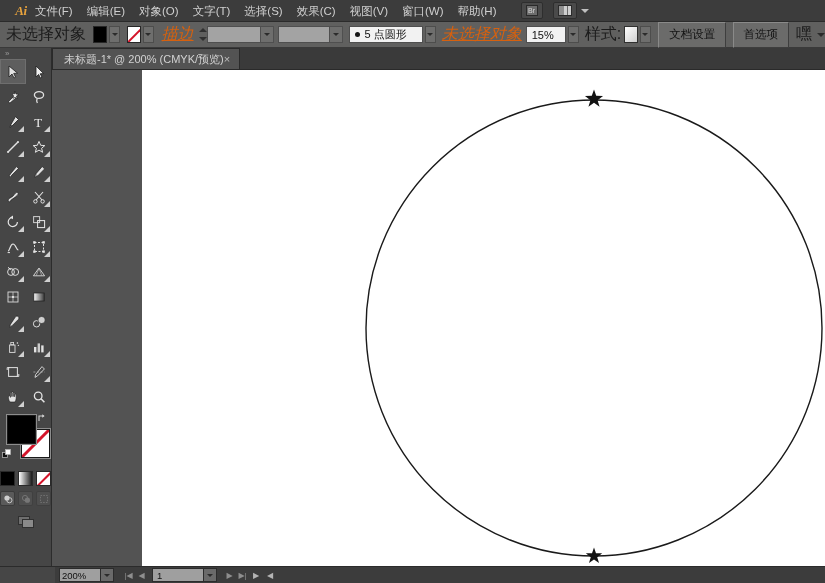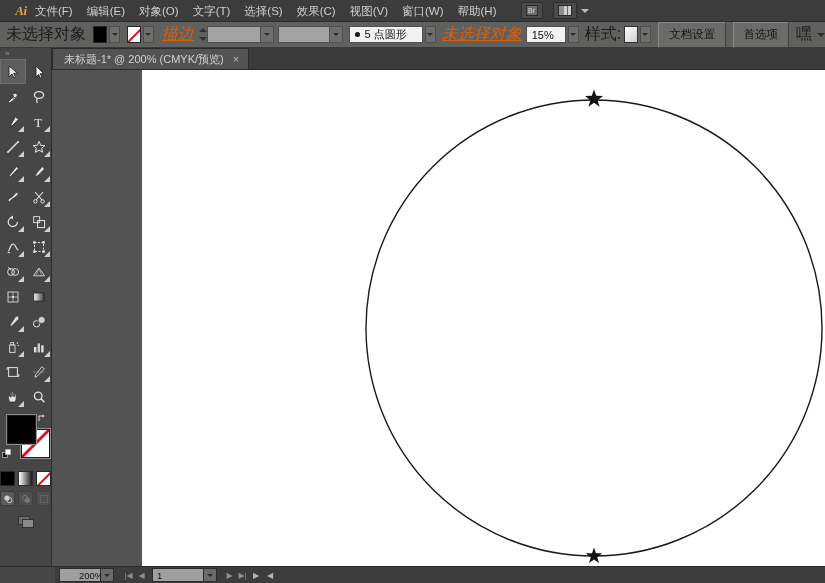--- a/index.html
+++ b/index.html
@@ -139,21 +139,21 @@
   
   .tabbar {
     position: absolute; top: 48px; left: 52px; width: 773px; height: 22px;
     background: #3a3a3a; border-bottom: 1px solid #2a2a2a;
     display: flex; align-items: flex-end;
   }
   .doc-tab {
     height: 21px; padding: 0 9px 0 11px;
     background: #535353;
     border: 1px solid #2a2a2a; border-bottom: none;
-    display: flex; align-items: center; gap: 9px;
+    display: flex; align-items: center; 
     color: #d2d2d2; font-size: 11px; white-space: nowrap;
   }
   .tab-close {
     font-size: 11px; color: #bdbdbd; line-height: 1;
   }
 
   
   .toolbox {
     position: absolute; top: 48px; left: 0; width: 52px; bottom: 17px;
     background: #464646; border-right: 1px solid #2c2c2c;
@@ -239,21 +239,21 @@
   .statusbar {
     position: absolute; left: 0; bottom: 0; width: 825px; height: 17px;
     background: #3c3c3c; border-top: 1px solid #2b2b2b;
     display: flex; align-items: center;
   }
   .sb-pad { width: 55px; height: 17px; background: #464646; }
   .sb-zoom {
     width: 42px; height: 14px; background: #9f9f9f;
     border: 1px solid #2c2c2c; margin-left: 4px;
     color: #111; font-size: 9.5px; display: flex; align-items: center;
-    padding-left: 19px;
+    padding-left: 2px;
   }
   .sb-zbtn {
     width: 13px; height: 14px; background: #6a6a6a;
     border: 1px solid #2c2c2c; border-left: none;
     display: flex; align-items: center; justify-content: center;
   }
   .navbtn {
     width: 13px; height: 15px; color: #8e8e8e; font-size: 8px;
     display: flex; align-items: center; justify-content: center;
   }

